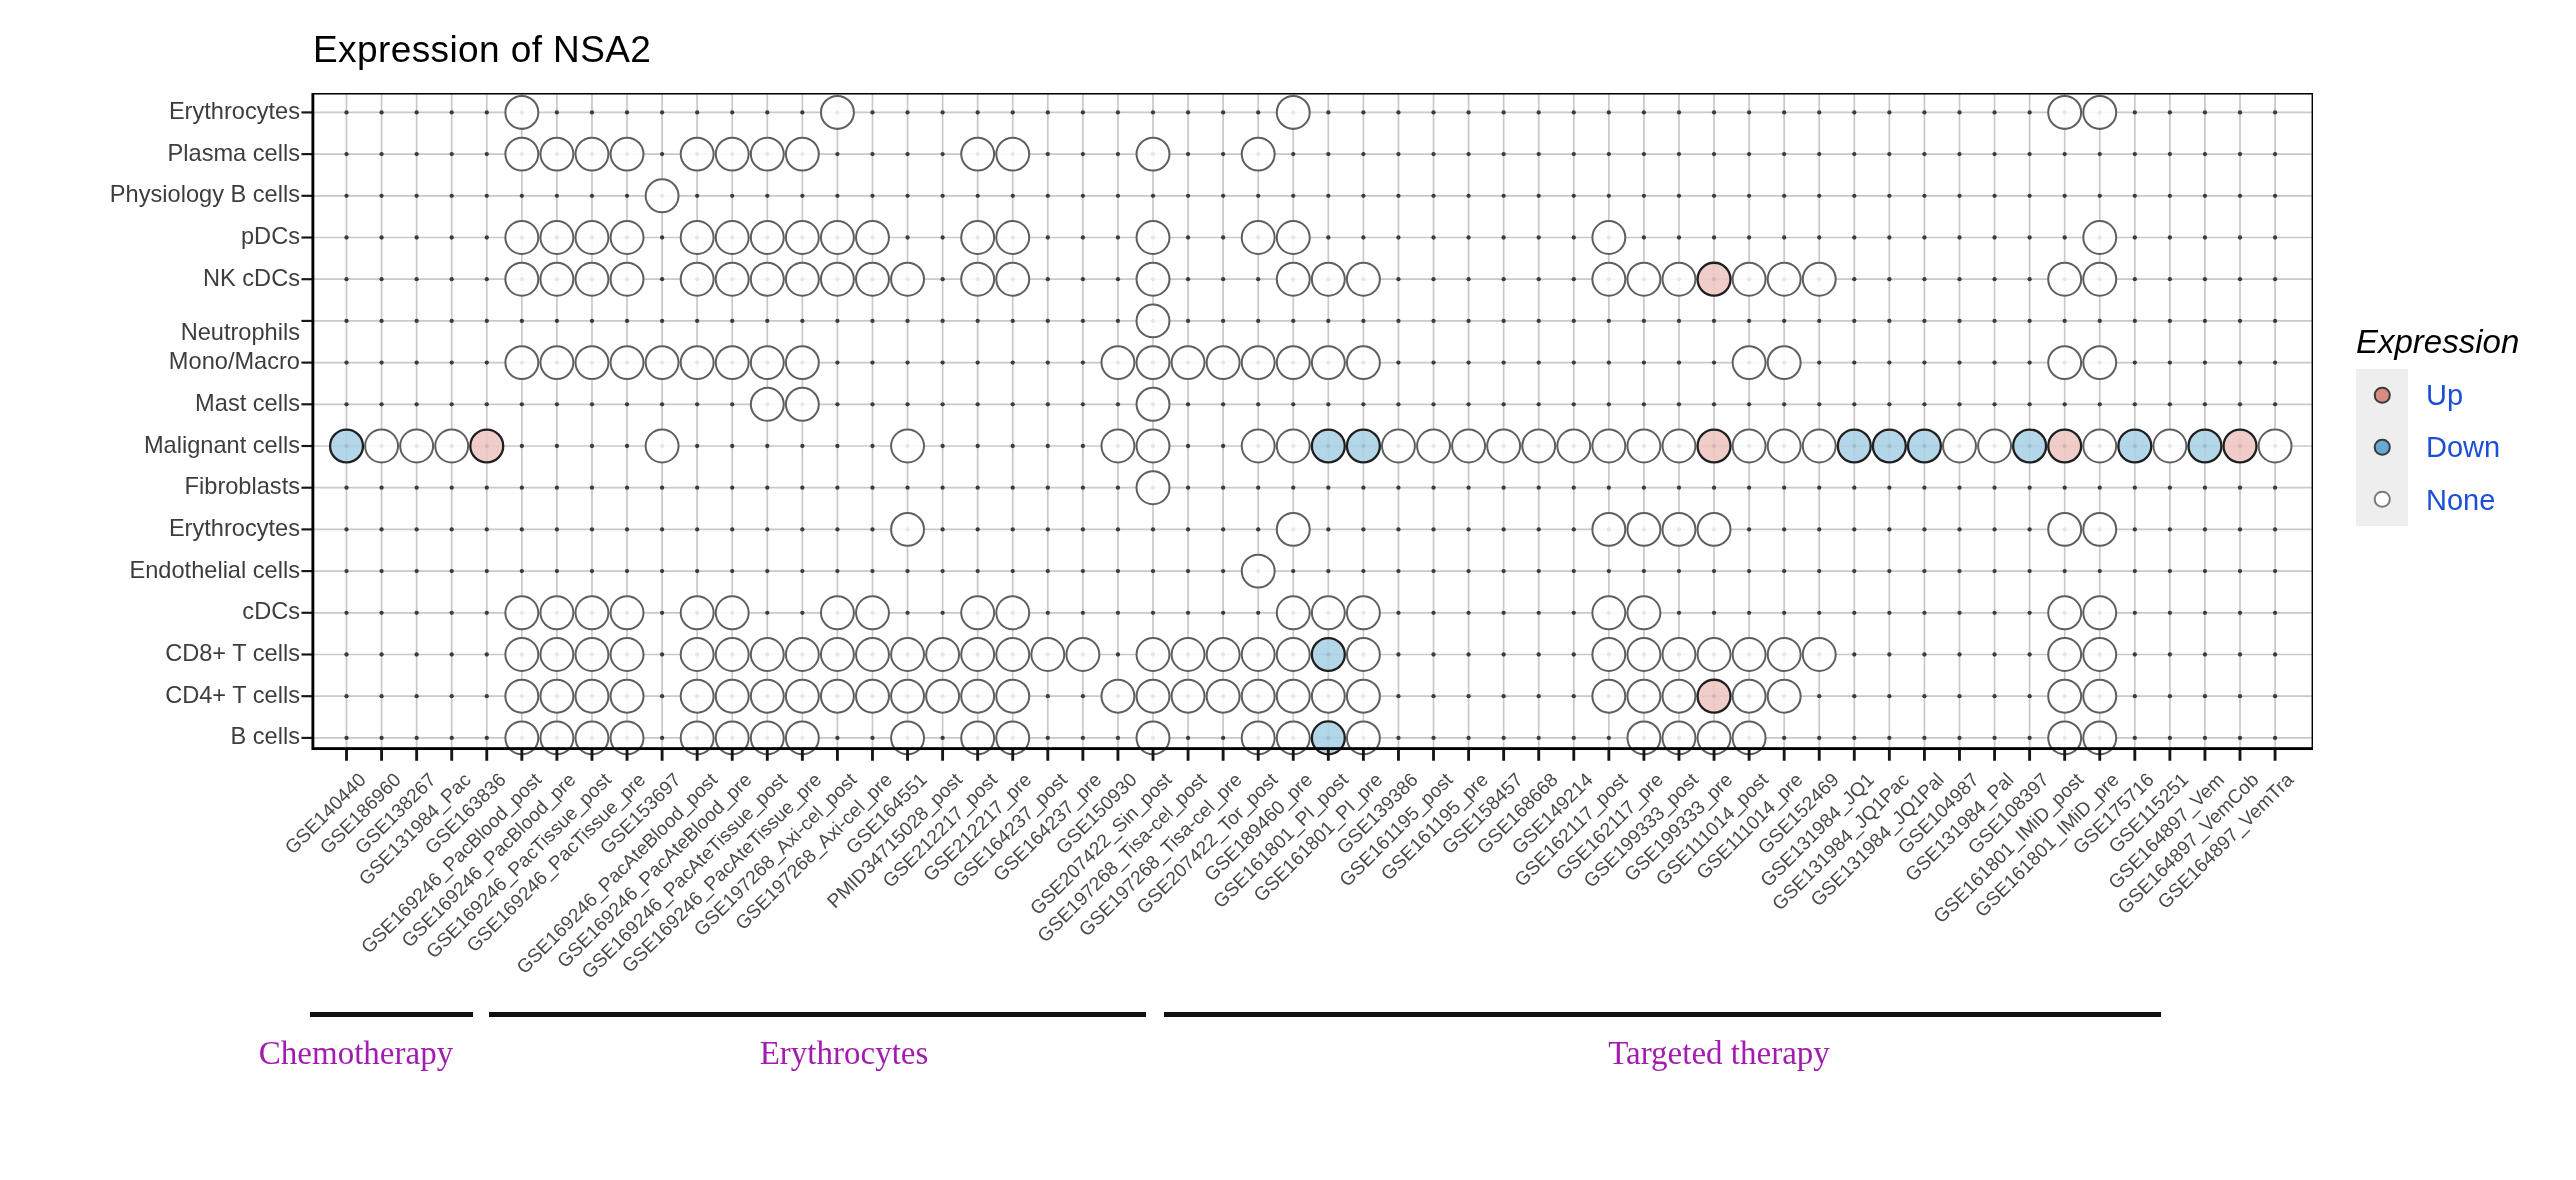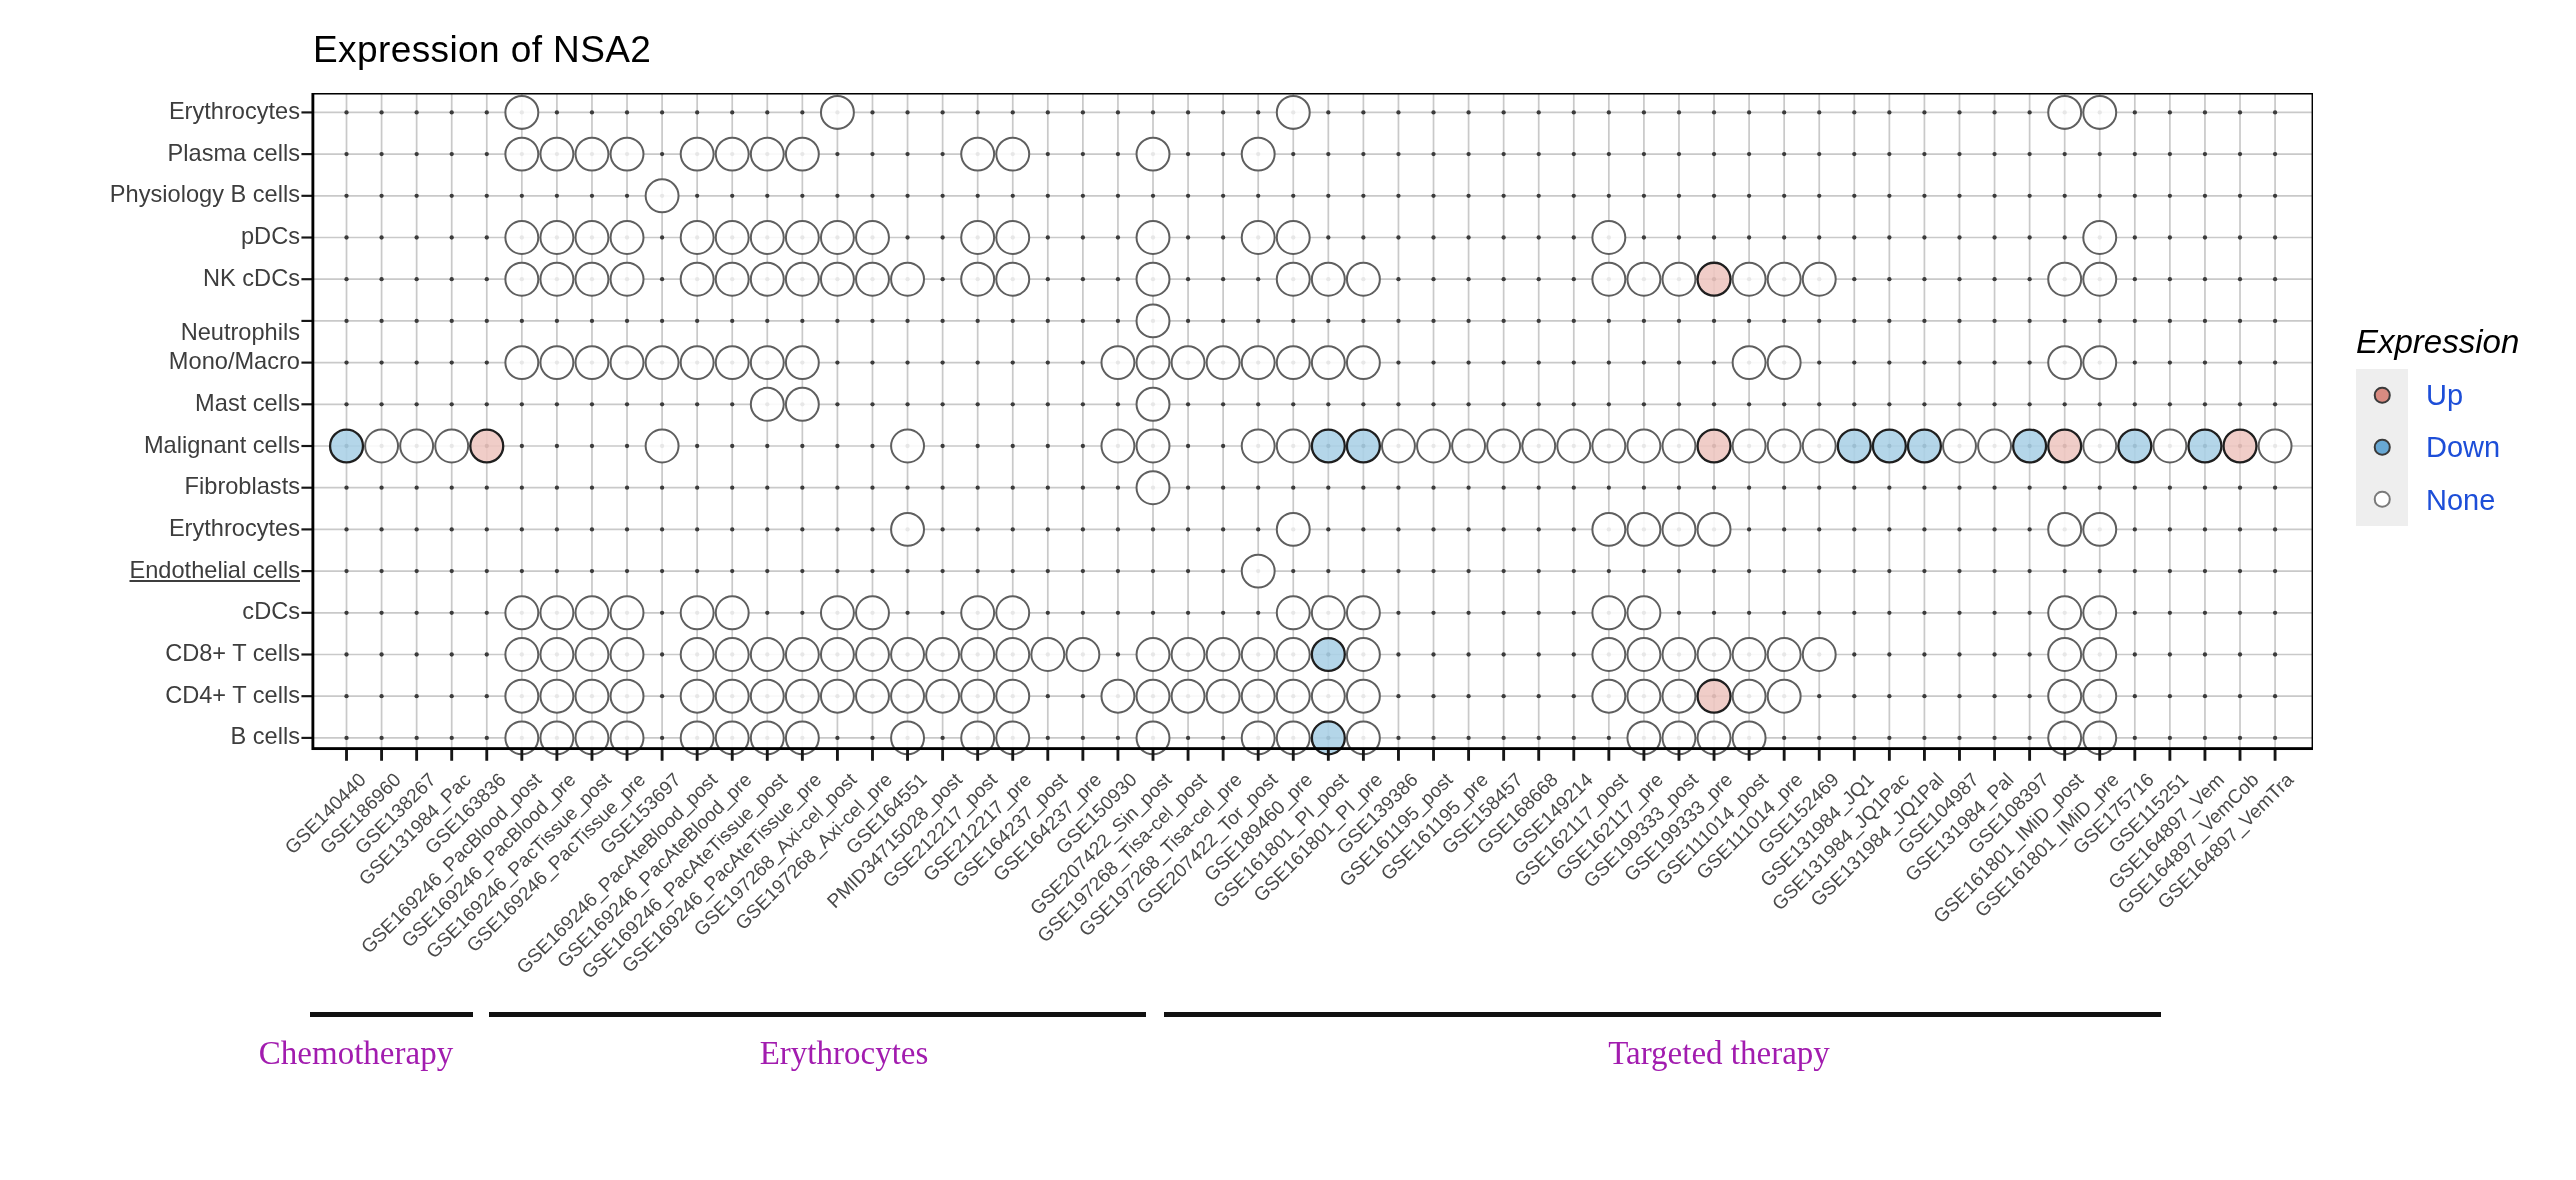--- a/index.html
+++ b/index.html
@@ -1305,21 +1305,21 @@
     <div class="rowlabel" style="top: 140px;">Plasma cells</div>
     <div class="rowlabel" style="top: 181px;">Physiology B cells</div>
     <div class="rowlabel" style="top: 223px;">pDCs</div>
     <div class="rowlabel" style="top: 265px;">NK cDCs</div>
     <div class="rowlabel" style="top: 319px;">Neutrophils</div>
     <div class="rowlabel" style="top: 348px;">Mono/Macro</div>
     <div class="rowlabel" style="top: 390px;">Mast cells</div>
     <div class="rowlabel" style="top: 432px;">Malignant cells</div>
     <div class="rowlabel" style="top: 473px;">Fibroblasts</div>
     <div class="rowlabel" style="top: 515px;">Erythrocytes</div>
-    <div class="rowlabel" style="top: 557px; text-decoration: underline;">Endothelial cells</div>
+    <div class="rowlabel" style="top: 557px;">Endothelial cells</div>
     <div class="rowlabel" style="top: 598px;">cDCs</div>
     <div class="rowlabel" style="top: 640px;">CD8+ T cells</div>
     <div class="rowlabel" style="top: 682px;">CD4+ T cells</div>
     <div class="rowlabel" style="top: 723px;">B cells</div>
   </div>
 
 <div id="col-labels">
     <div class="collabel" style="right: 2221px; top: 769px;">GSE140440</div>
     <div class="collabel" style="right: 2186px; top: 769px;">GSE186960</div>
     <div class="collabel" style="right: 2151px; top: 769px;">GSE138267</div>

